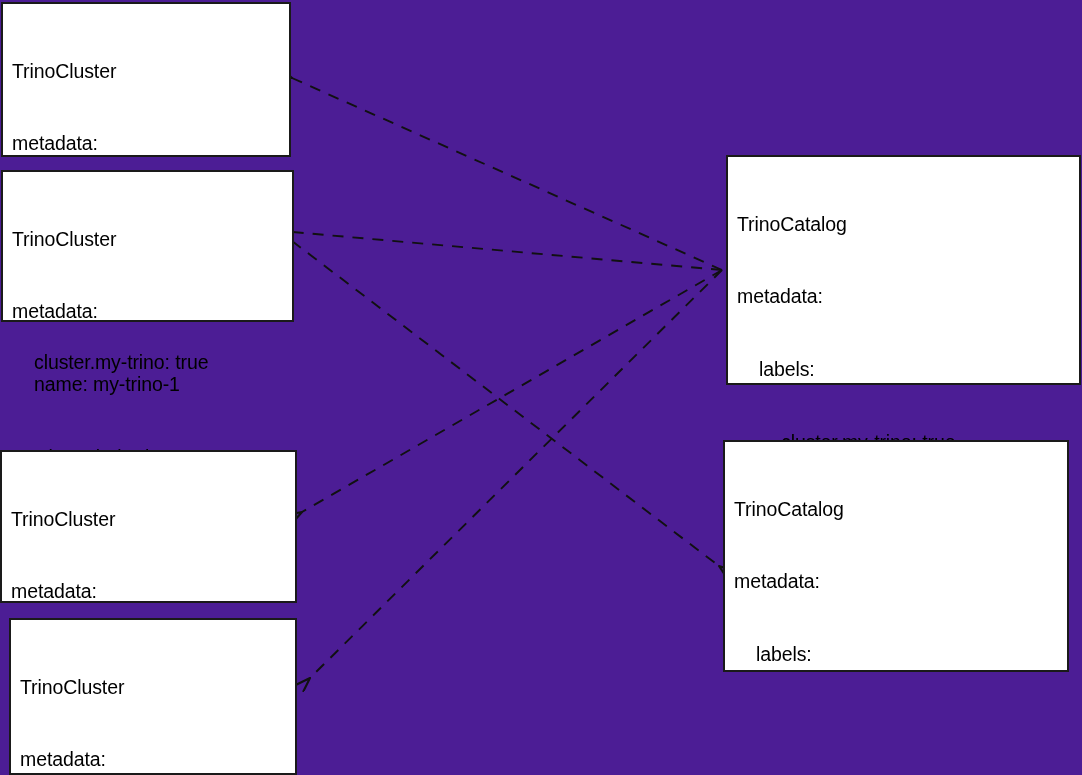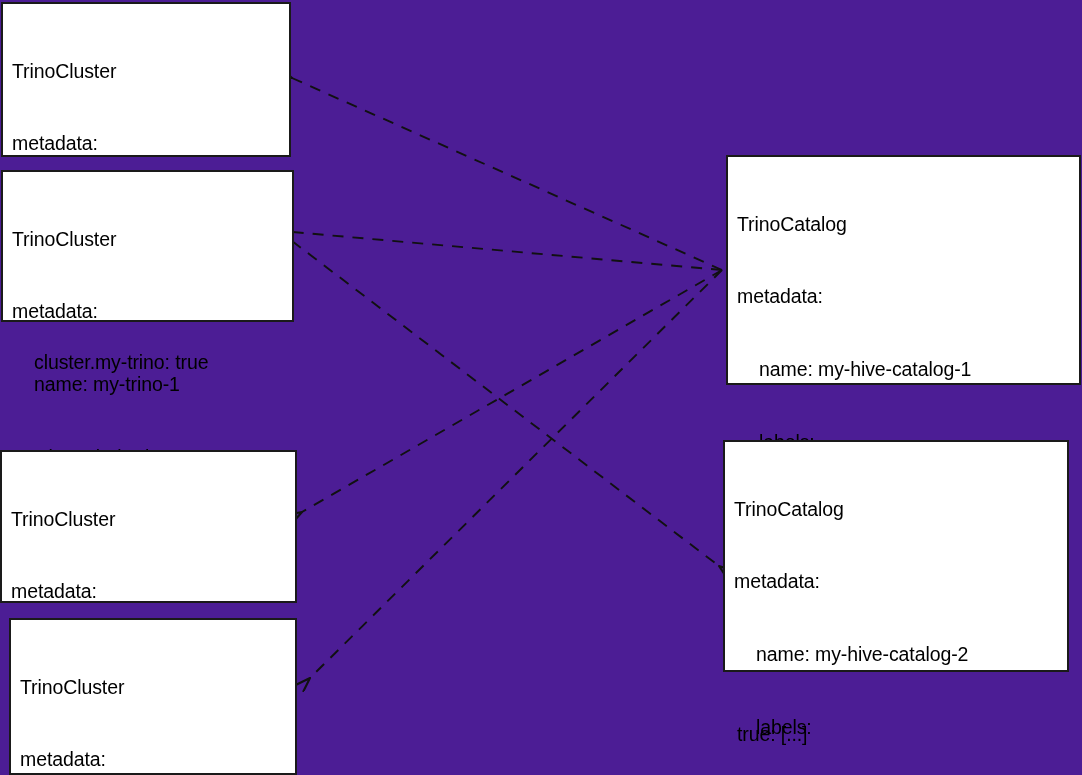--- a/index.html
+++ b/index.html
@@ -106,33 +106,31 @@
       
       
       
     </div>
   </div>
 
   <div class="node" style="left:726px; top:155px; width:355px; height:230px;">
     <div class="node-body">
       <span class="line">TrinoCatalog</span>
       <span class="line">metadata:</span>
-      <span class="line indent-1">name: my-hive-catalog-1</span>
       <span class="line indent-1">labels:</span>
       <span class="line indent-2">cluster.my-trino: true</span>
       <span class="line indent-2">cluster.my-trino-2: true</span>
       <span class="line indent-2">env.dev: true</span>
       <span class="line">true: [...]</span>
     </div>
   </div>
 
   <div class="node" style="left:723px; top:440px; width:346px; height:232px;">
     <div class="node-body">
       <span class="line">TrinoCatalog</span>
       <span class="line">metadata:</span>
-      <span class="line indent-1">name: my-hive-catalog-2</span>
       <span class="line indent-1">labels:</span>
       
       
     </div>
   </div>
 
 </div>
 
 </body></html>

